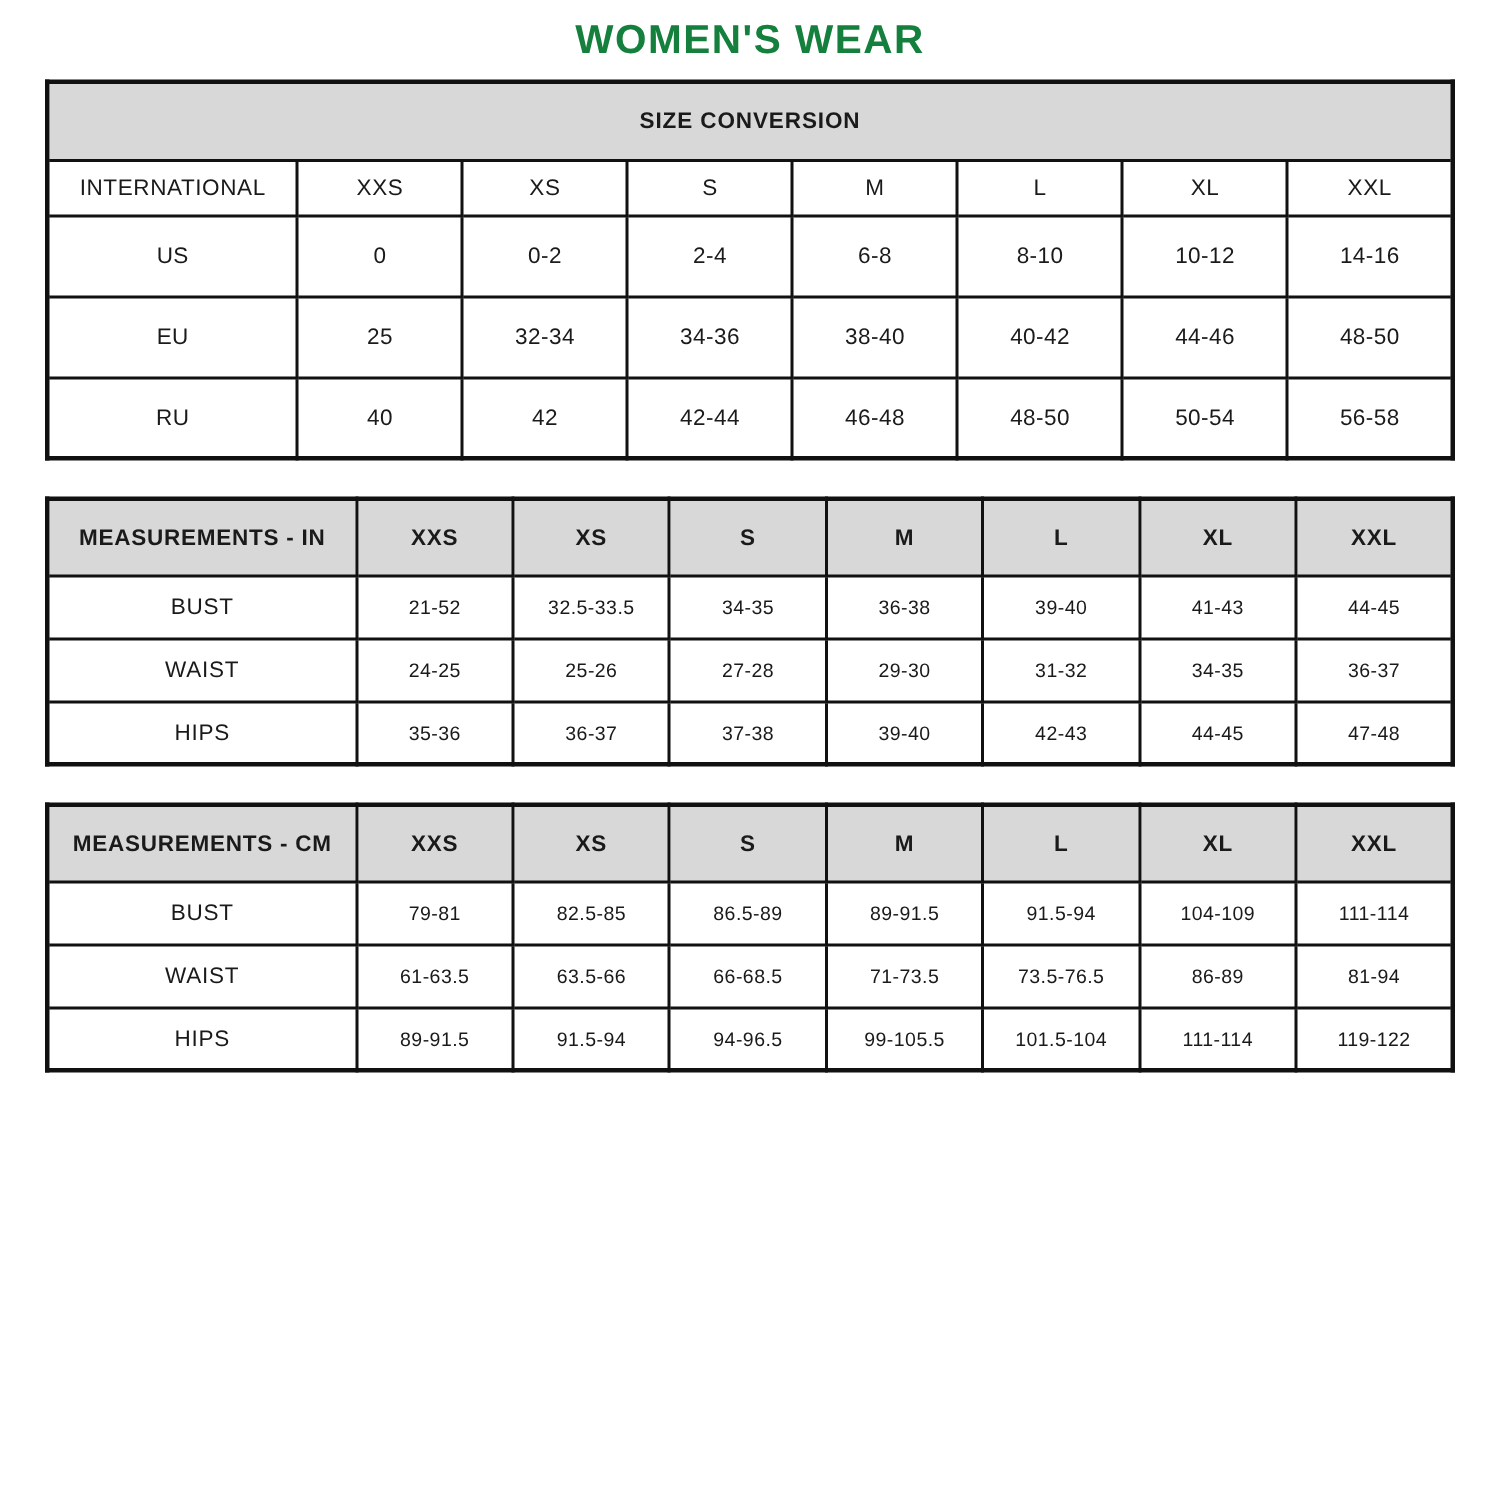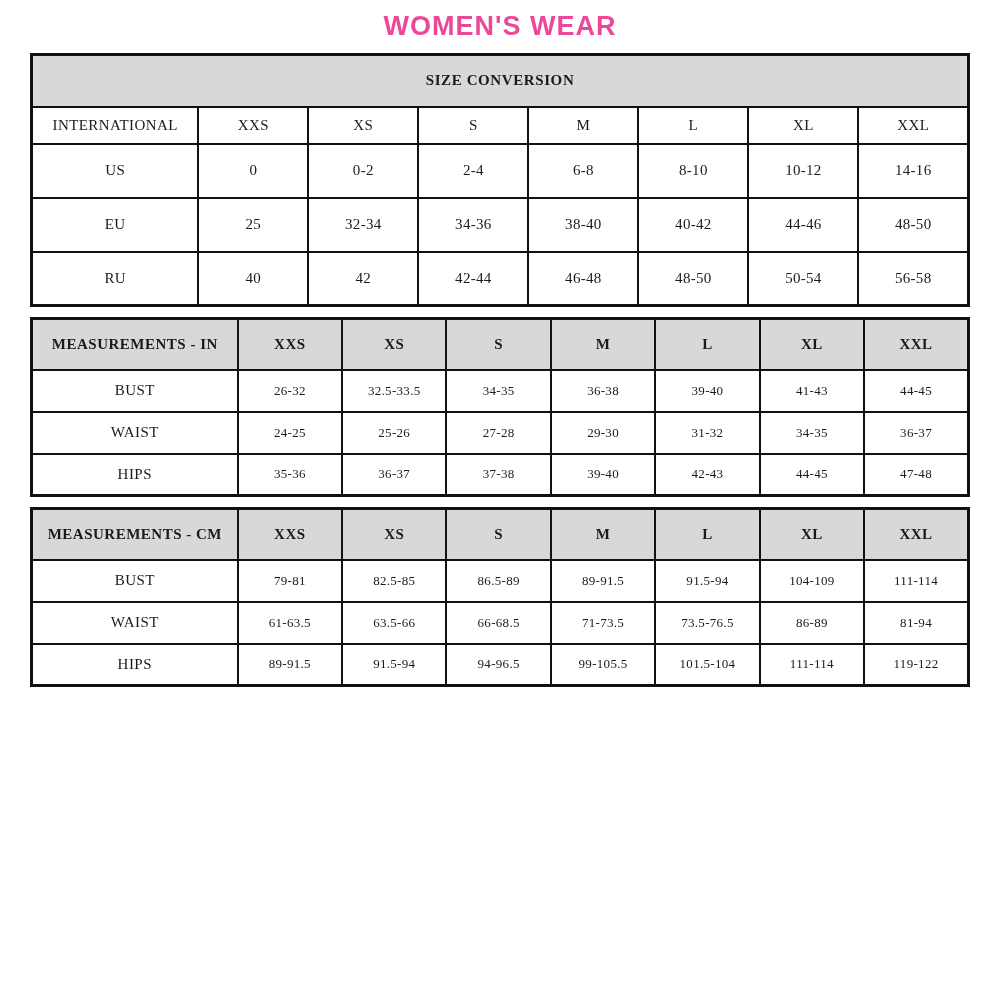--- a/index.html
+++ b/index.html
@@ -21,29 +21,28 @@
     padding: 9px 30px 0 30px;
     background: var(--bg);
     overflow: hidden;
   }
   .page-title {
     text-align: center;
     font-size: 27px;
     font-weight: 700;
     letter-spacing: 1px;
     margin: 2px 0 11px 0;
-    color: #ec4899;
+    color: #15803d;
   }
   table.tbl {
     width: 100%;
     border-collapse: collapse;
     table-layout: fixed;
-    margin: 0 0 10px 0;
+    margin: 0 0 24px 0;
     border: 3px solid var(--border);
-    font-family: Liberation Serif, serif;
   }
   table.tbl td {
     border: 2px solid var(--border);
     text-align: center;
     vertical-align: middle;
     padding: 0 2px;
     overflow: hidden;
     white-space: nowrap;
   }
   
@@ -157,21 +156,21 @@
           <td>XXS</td>
           <td>XS</td>
           <td>S</td>
           <td>M</td>
           <td>L</td>
           <td>XL</td>
           <td>XXL</td>
         </tr>
         <tr class="m-row">
           <td class="row-label">BUST</td>
-          <td>26-32</td>
+          <td>21-52</td>
           <td>32.5-33.5</td>
           <td>34-35</td>
           <td>36-38</td>
           <td>39-40</td>
           <td>41-43</td>
           <td>44-45</td>
         </tr>
         <tr class="m-row">
           <td class="row-label">WAIST</td>
           <td>24-25</td>

